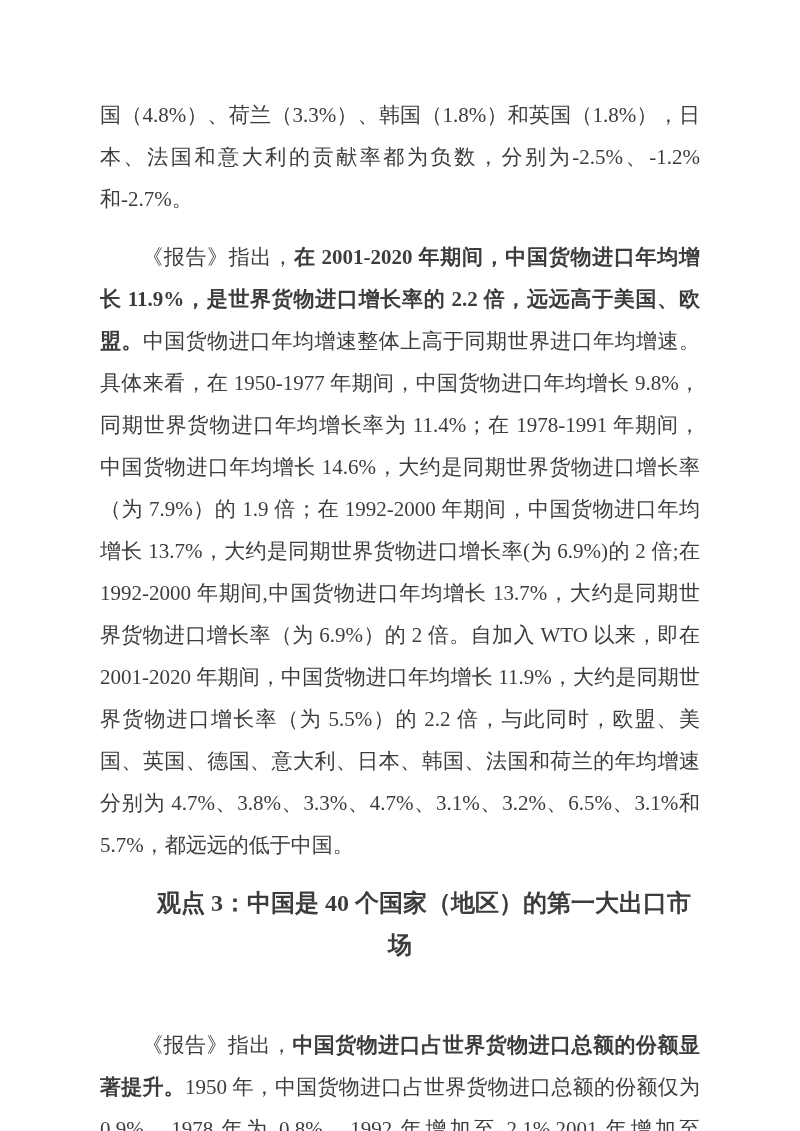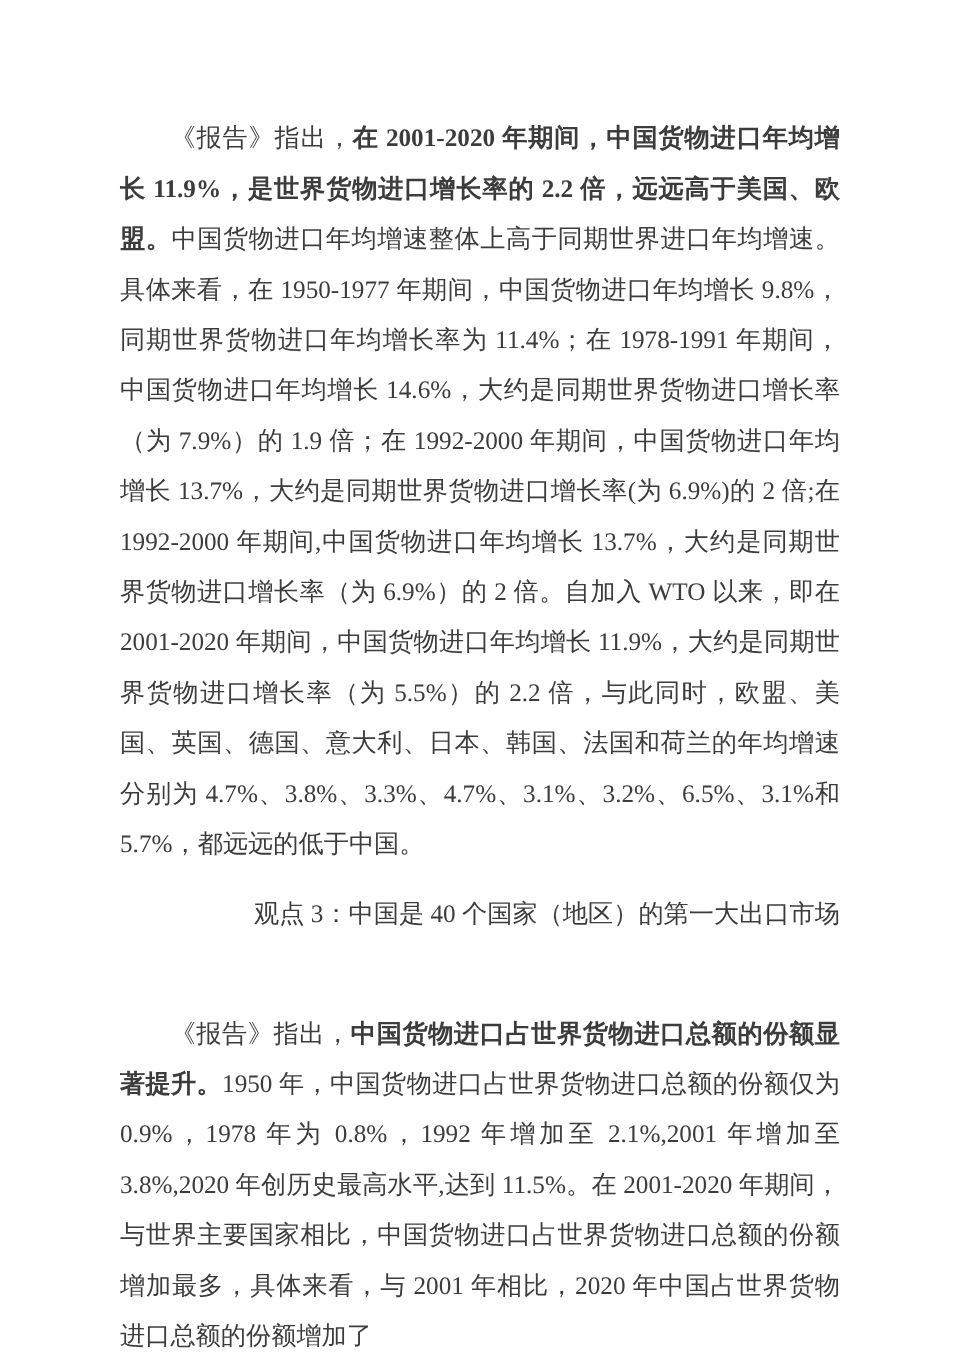--- a/index.html
+++ b/index.html
@@ -24,34 +24,37 @@
     text-align: justify;
     text-justify: inter-ideograph;
     word-break: break-word;
   }
   .para.indent {
     text-indent: 2em;
   }
   .heading {
     margin: 0 0 58px 0;
     text-indent: 2em;
-    font-weight: normal;
-    font-size: 21px;
+    font-weight: bold;
+    font-size: 24px;
     line-height: 42px;
-    text-align: right;
+    text-align: center;
   }
   .bold {
     font-weight: bold;
   }
 </style>
 </head>
 <body>
 
 <div class="page" style="color: rgb(60, 60, 60); background: rgb(255, 255, 255);">
 
+  <p class="para">
+    <span>国（4.8%）、荷兰（3.3%）、韩国（1.8%）和英国（1.8%），日本、法国和意大利的贡献率都为负数，分别为-2.5%、-1.2%和-2.7%。</span>
+  </p>
 
   <p class="para indent">
     <span>《报告》指出，</span><span class="bold">在 2001-2020 年期间，中国货物进口年均增长 11.9%，是世界货物进口增长率的 2.2 倍，远远高于美国、欧盟。</span><span>中国货物进口年均增速整体上高于同期世界进口年均增速。具体来看，在 1950-1977 年期间，中国货物进口年均增长 9.8%，同期世界货物进口年均增长率为 11.4%；在 1978-1991 年期间，中国货物进口年均增长 14.6%，大约是同期世界货物进口增长率（为 7.9%）的 1.9 倍；在 1992-2000 年期间，中国货物进口年均增长 13.7%，大约是同期世界货物进口增长率(为 6.9%)的 2 倍;在 1992-2000 年期间,中国货物进口年均增长 13.7%，大约是同期世界货物进口增长率（为 6.9%）的 2 倍。自加入 WTO 以来，即在 2001-2020 年期间，中国货物进口年均增长 11.9%，大约是同期世界货物进口增长率（为 5.5%）的 2.2 倍，与此同时，欧盟、美国、英国、德国、意大利、日本、韩国、法国和荷兰的年均增速分别为 4.7%、3.8%、3.3%、4.7%、3.1%、3.2%、6.5%、3.1%和 5.7%，都远远的低于中国。</span>
   </p>
 
   <h2 class="heading">
     <span>观点 3：中国是 40 个国家（地区）的第一大出口市场</span>
   </h2>
 
   <p class="para indent">

